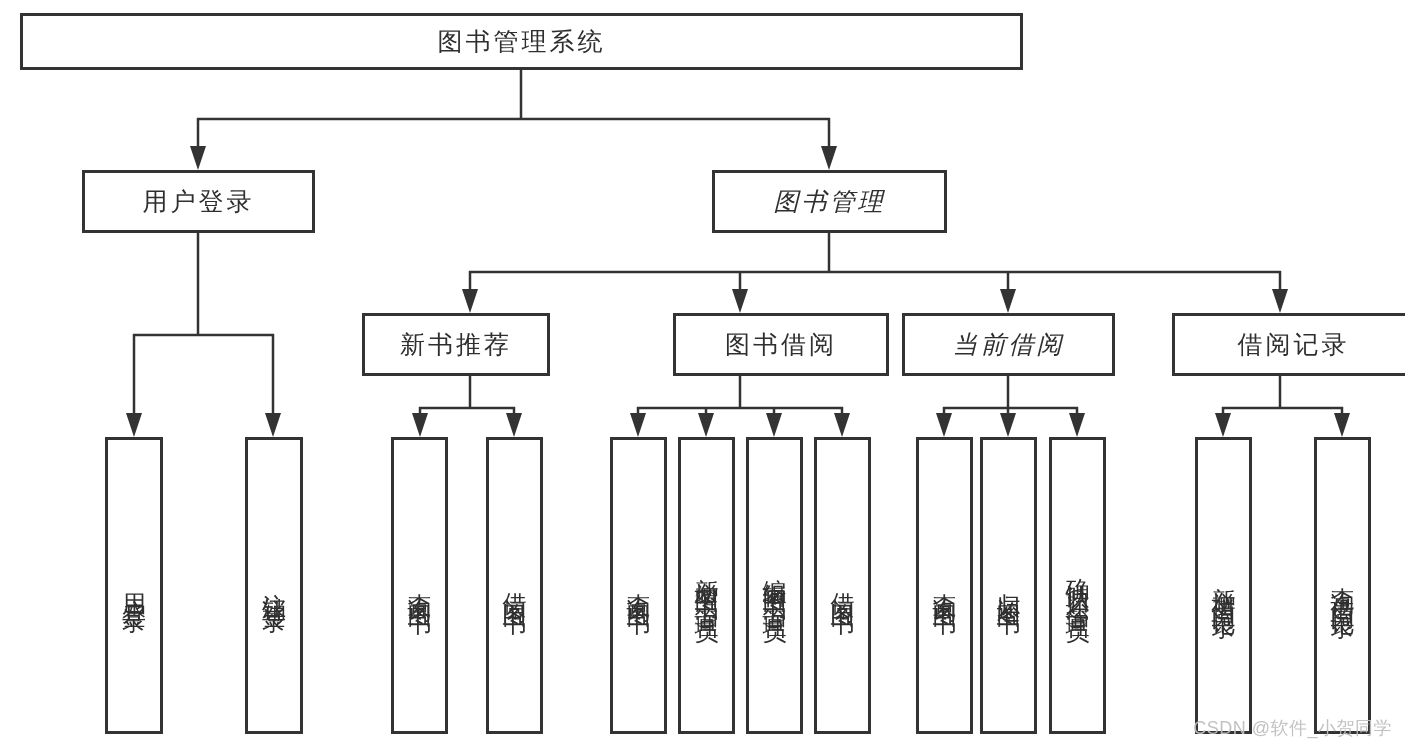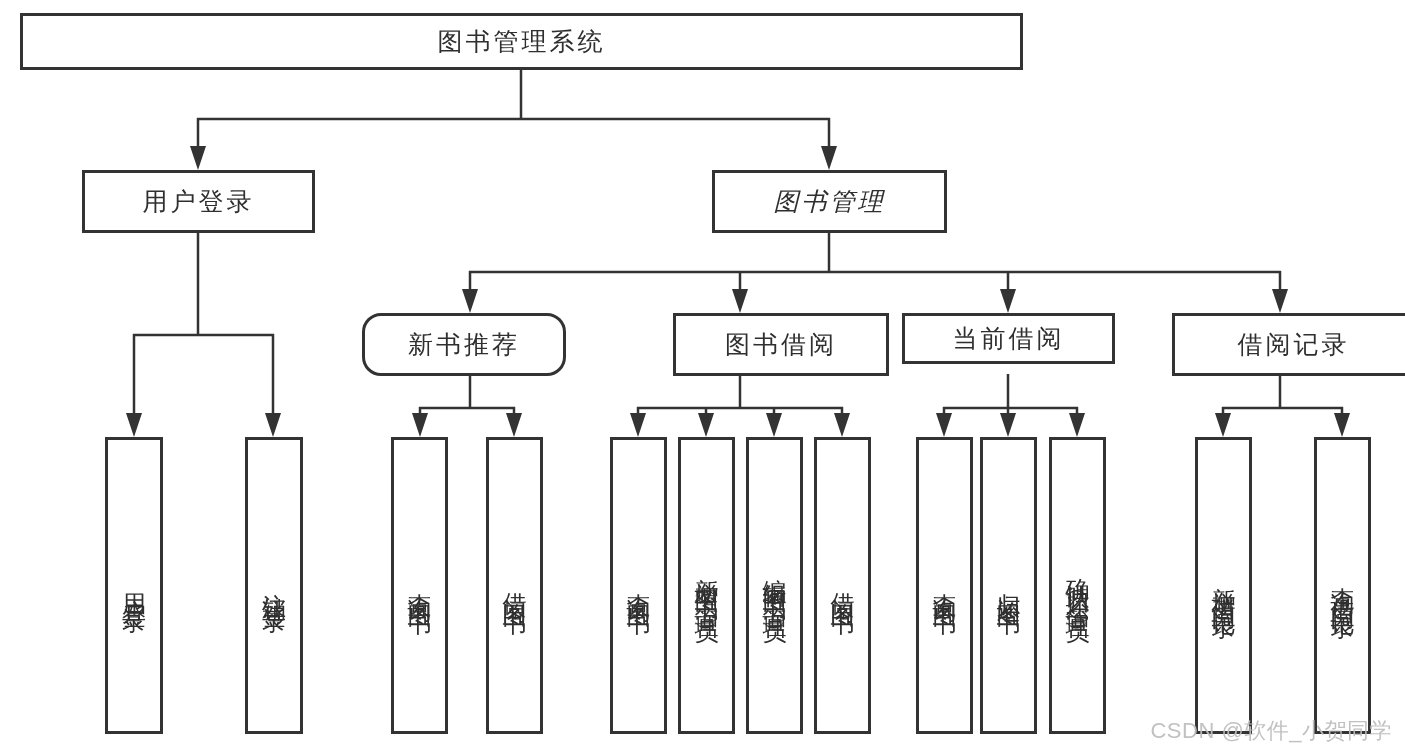--- a/index.html
+++ b/index.html
@@ -39,21 +39,21 @@
     font-size: 24px;
     writing-mode: vertical-rl;
     letter-spacing: 6px;
     line-height: 1;
   }
   .watermark {
     position: absolute;
     right: 13px;
     top: 716px;
     z-index: 5;
-    font-size: 22px;
+    font-size: 18px;
     letter-spacing: 0.5px;
     color: rgba(190, 190, 190, 0.95);
     white-space: nowrap;
   }
 </style>
 </head>
 <body>
 
 <div id="canvas">
 
@@ -124,23 +124,23 @@
       <line x1="1342" y1="407" x2="1342" y2="416"></line>
       <polygon points="1334,413 1350,413 1342,437"></polygon>
     </g>
   </svg>
 
   <div class="box hbox" style="left:20px; top:13px; width:1003px; height:57px;">图书管理系统</div>
 
   <div class="box hbox" style="left:82px; top:170px; width:233px; height:63px;">用户登录</div>
   <div class="box hbox" style="left:712px; top:170px; width:235px; height:63px;font-style:italic;">图书管理</div>
 
-  <div class="box hbox" style="left:362px; top:313px; width:204px; height:63px;border-radius:19px;">新书推荐</div>
+  <div class="box hbox" style="left:362px; top:313px; width:188px; height:63px;">新书推荐</div>
   <div class="box hbox" style="left:632px; top:313px; width:216px; height:63px;margin-left:41px;">图书借阅</div>
-  <div class="box hbox" style="left:902px; top:313px; width:213px; height:51px;">当前借阅</div>
+  <div class="box hbox" style="left:902px; top:313px; width:213px; height:63px;font-style:italic;">当前借阅</div>
   <div class="box hbox" style="left:1172px; top:313px; width:243px; height:63px;">借阅记录</div>
 
   <div class="box vbox" style="left:105px; top:437px; width:58px; height:297px;">用户登录</div>
   <div class="box vbox" style="left:245px; top:437px; width:58px; height:297px;">注销登录</div>
 
   <div class="box vbox" style="left:391px; top:437px; width:57px; height:297px;">查询图书</div>
   <div class="box vbox" style="left:486px; top:437px; width:57px; height:297px;">借阅图书</div>
 
   <div class="box vbox" style="left:610px; top:437px; width:57px; height:297px;">查询图书</div>
   <div class="box vbox" style="left:678px; top:437px; width:57px; height:297px;">新增图书（管理员）</div>

